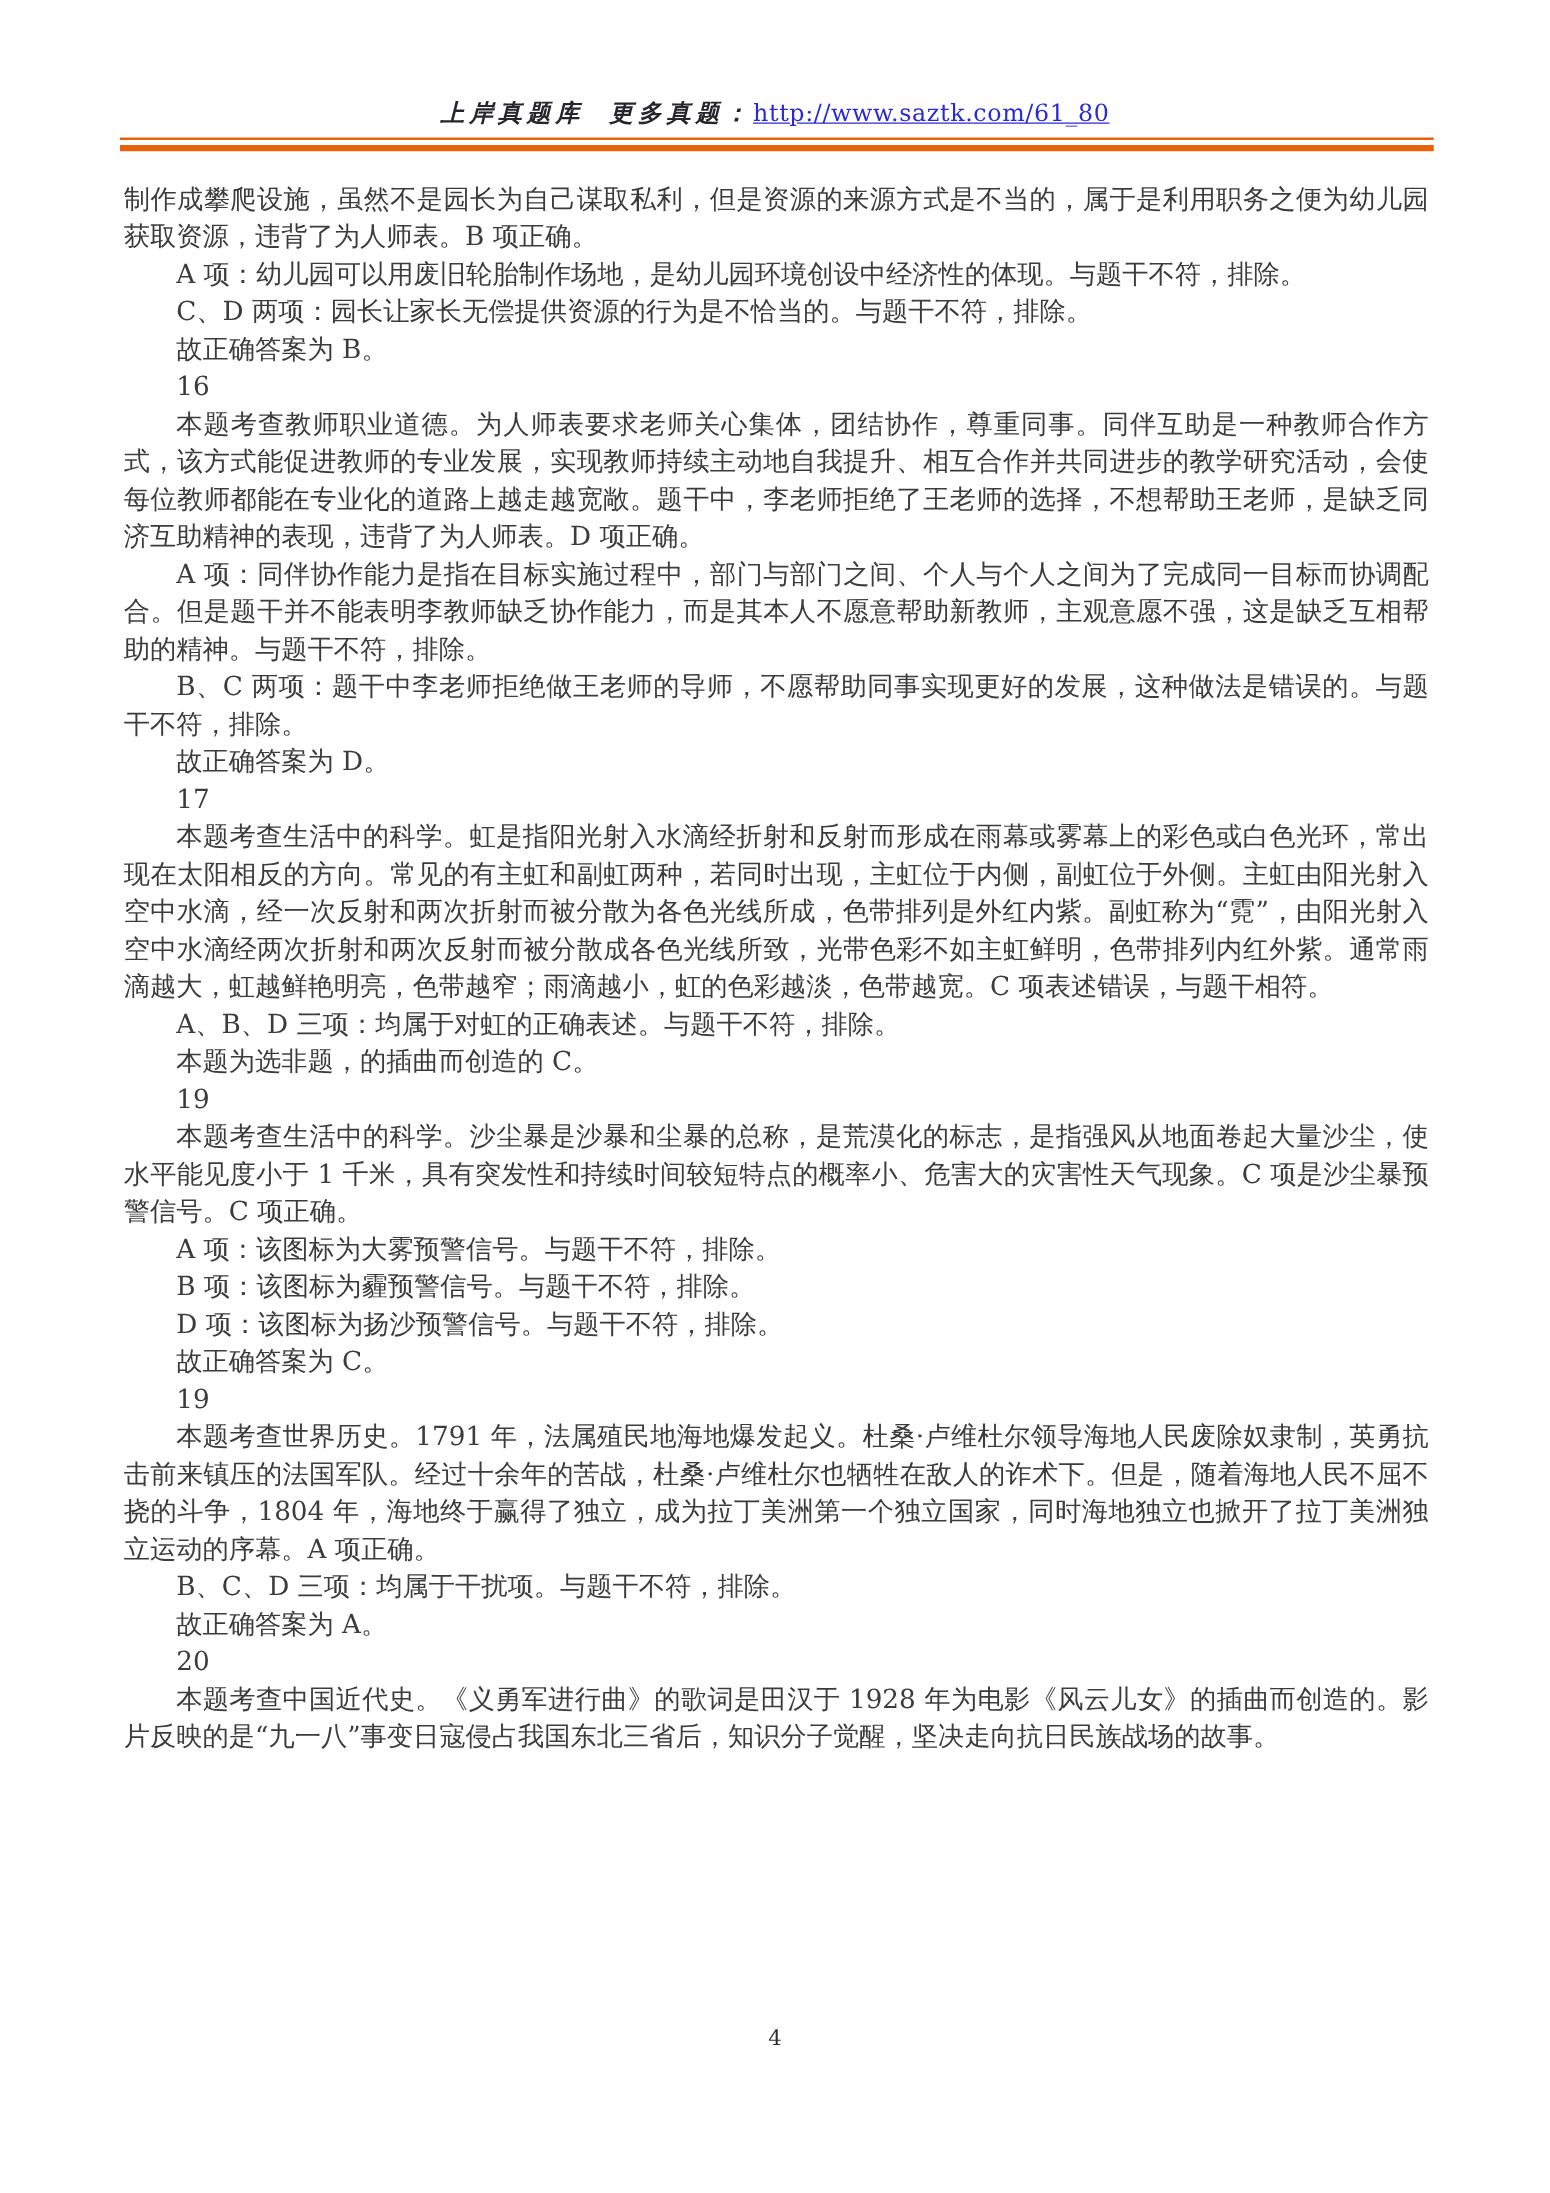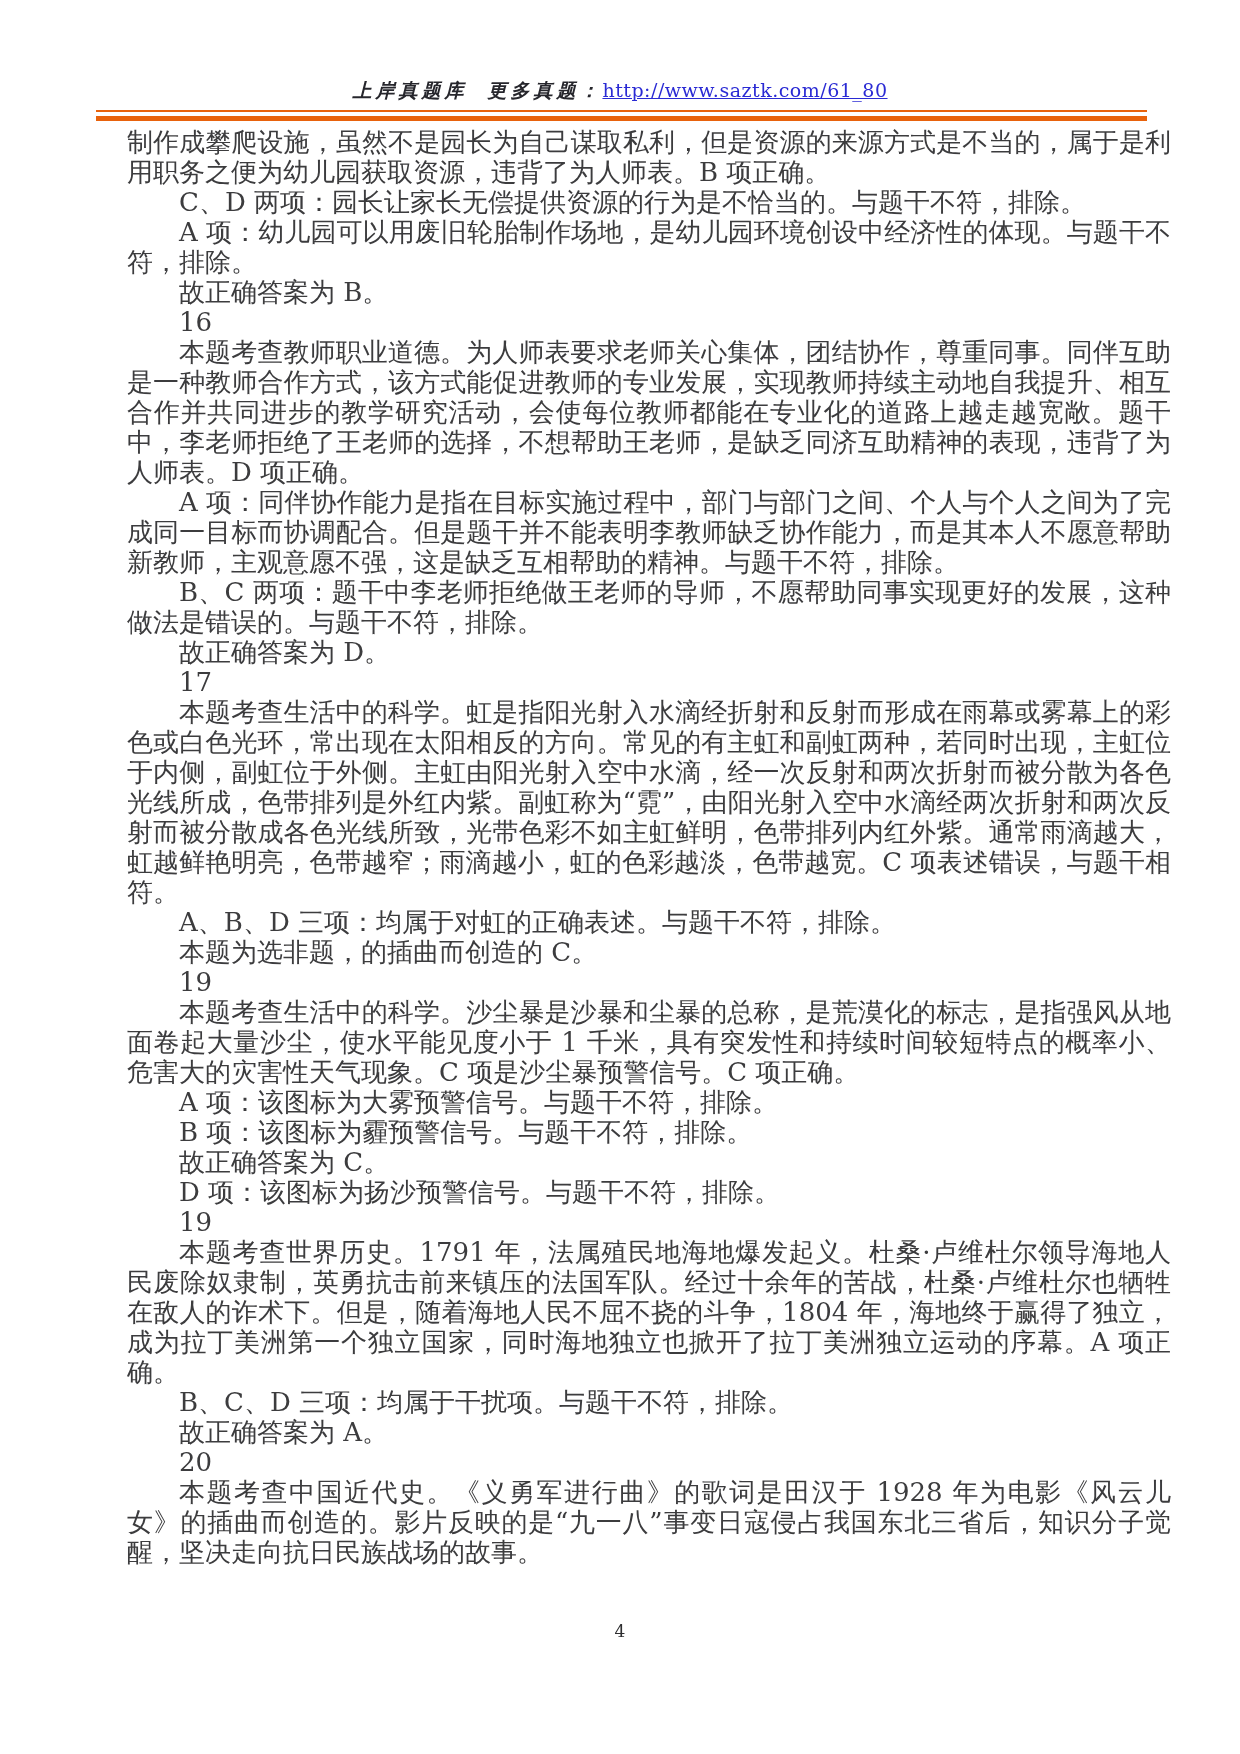--- a/index.html
+++ b/index.html
@@ -40,28 +40,27 @@
     position: absolute;
     left: 96px;
     right: 93px;
     top: 110px;
     height: 4px;
     border-top: 2px solid #e8620c;
     border-bottom: 5px solid #e8620c;
   }
   .content {
     position: absolute;
-    top: 127px;
+    top: 144px;
     left: 99px;
     width: 1044px;
     color: #3c3c3e;
-    font-size: 26px;
+    font-size: 21px;
     line-height: 30px;
     text-align: justify;
-    margin-left: 28px;
   }
   .para {
     margin: 0;
     text-indent: 2em;
   }
   .para.noindent { text-indent: 0; }
   .footer {
     position: absolute;
     top: 1621px;
     left: 0;
@@ -77,38 +76,38 @@
 <div class="page">
 
   <div class="header">
     <span class="brand">上岸真题库</span><span class="more-label">更多真题：</span><span class="url">http://www.saztk.com/61_80</span>
   </div>
 
   <div class="header-rule"></div>
 
   <div class="content">
       <p class="para noindent">制作成攀爬设施，虽然不是园长为自己谋取私利，但是资源的来源方式是不当的，属于是利用职务之便为幼儿园获取资源，违背了为人师表。B 项正确。</p>
+      <p class="para">A 项：幼儿园可以用废旧轮胎制作场地，是幼儿园环境创设中经济性的体现。与题干不符，排除。</p>
       <p class="para">C、D 两项：园长让家长无偿提供资源的行为是不恰当的。与题干不符，排除。</p>
-      <p class="para">A 项：幼儿园可以用废旧轮胎制作场地，是幼儿园环境创设中经济性的体现。与题干不符，排除。</p>
       <p class="para">故正确答案为 B。</p>
       <p class="para">16</p>
       <p class="para">本题考查教师职业道德。为人师表要求老师关心集体，团结协作，尊重同事。同伴互助是一种教师合作方式，该方式能促进教师的专业发展，实现教师持续主动地自我提升、相互合作并共同进步的教学研究活动，会使每位教师都能在专业化的道路上越走越宽敞。题干中，李老师拒绝了王老师的选择，不想帮助王老师，是缺乏同济互助精神的表现，违背了为人师表。D 项正确。</p>
       <p class="para">A 项：同伴协作能力是指在目标实施过程中，部门与部门之间、个人与个人之间为了完成同一目标而协调配合。但是题干并不能表明李教师缺乏协作能力，而是其本人不愿意帮助新教师，主观意愿不强，这是缺乏互相帮助的精神。与题干不符，排除。</p>
       <p class="para">B、C 两项：题干中李老师拒绝做王老师的导师，不愿帮助同事实现更好的发展，这种做法是错误的。与题干不符，排除。</p>
       <p class="para">故正确答案为 D。</p>
       <p class="para">17</p>
       <p class="para">本题考查生活中的科学。虹是指阳光射入水滴经折射和反射而形成在雨幕或雾幕上的彩色或白色光环，常出现在太阳相反的方向。常见的有主虹和副虹两种，若同时出现，主虹位于内侧，副虹位于外侧。主虹由阳光射入空中水滴，经一次反射和两次折射而被分散为各色光线所成，色带排列是外红内紫。副虹称为“霓”，由阳光射入空中水滴经两次折射和两次反射而被分散成各色光线所致，光带色彩不如主虹鲜明，色带排列内红外紫。通常雨滴越大，虹越鲜艳明亮，色带越窄；雨滴越小，虹的色彩越淡，色带越宽。C 项表述错误，与题干相符。</p>
       <p class="para">A、B、D 三项：均属于对虹的正确表述。与题干不符，排除。</p>
       <p class="para">本题为选非题，的插曲而创造的 C。</p>
       <p class="para">19</p>
       <p class="para">本题考查生活中的科学。沙尘暴是沙暴和尘暴的总称，是荒漠化的标志，是指强风从地面卷起大量沙尘，使水平能见度小于 1 千米，具有突发性和持续时间较短特点的概率小、危害大的灾害性天气现象。C 项是沙尘暴预警信号。C 项正确。</p>
       <p class="para">A 项：该图标为大雾预警信号。与题干不符，排除。</p>
       <p class="para">B 项：该图标为霾预警信号。与题干不符，排除。</p>
+      <p class="para">D 项：该图标为扬沙预警信号。与题干不符，排除。</p>
       <p class="para">故正确答案为 C。</p>
-      <p class="para">D 项：该图标为扬沙预警信号。与题干不符，排除。</p>
       <p class="para">19</p>
       <p class="para">本题考查世界历史。1791 年，法属殖民地海地爆发起义。杜桑·卢维杜尔领导海地人民废除奴隶制，英勇抗击前来镇压的法国军队。经过十余年的苦战，杜桑·卢维杜尔也牺牲在敌人的诈术下。但是，随着海地人民不屈不挠的斗争，1804 年，海地终于赢得了独立，成为拉丁美洲第一个独立国家，同时海地独立也掀开了拉丁美洲独立运动的序幕。A 项正确。</p>
       <p class="para">B、C、D 三项：均属于干扰项。与题干不符，排除。</p>
       <p class="para">故正确答案为 A。</p>
       <p class="para">20</p>
       <p class="para">本题考查中国近代史。《义勇军进行曲》的歌词是田汉于 1928 年为电影《风云儿女》的插曲而创造的。影片反映的是“九一八”事变日寇侵占我国东北三省后，知识分子觉醒，坚决走向抗日民族战场的故事。</p>
     </div>
 
   <div class="footer">
     <span>4</span>

